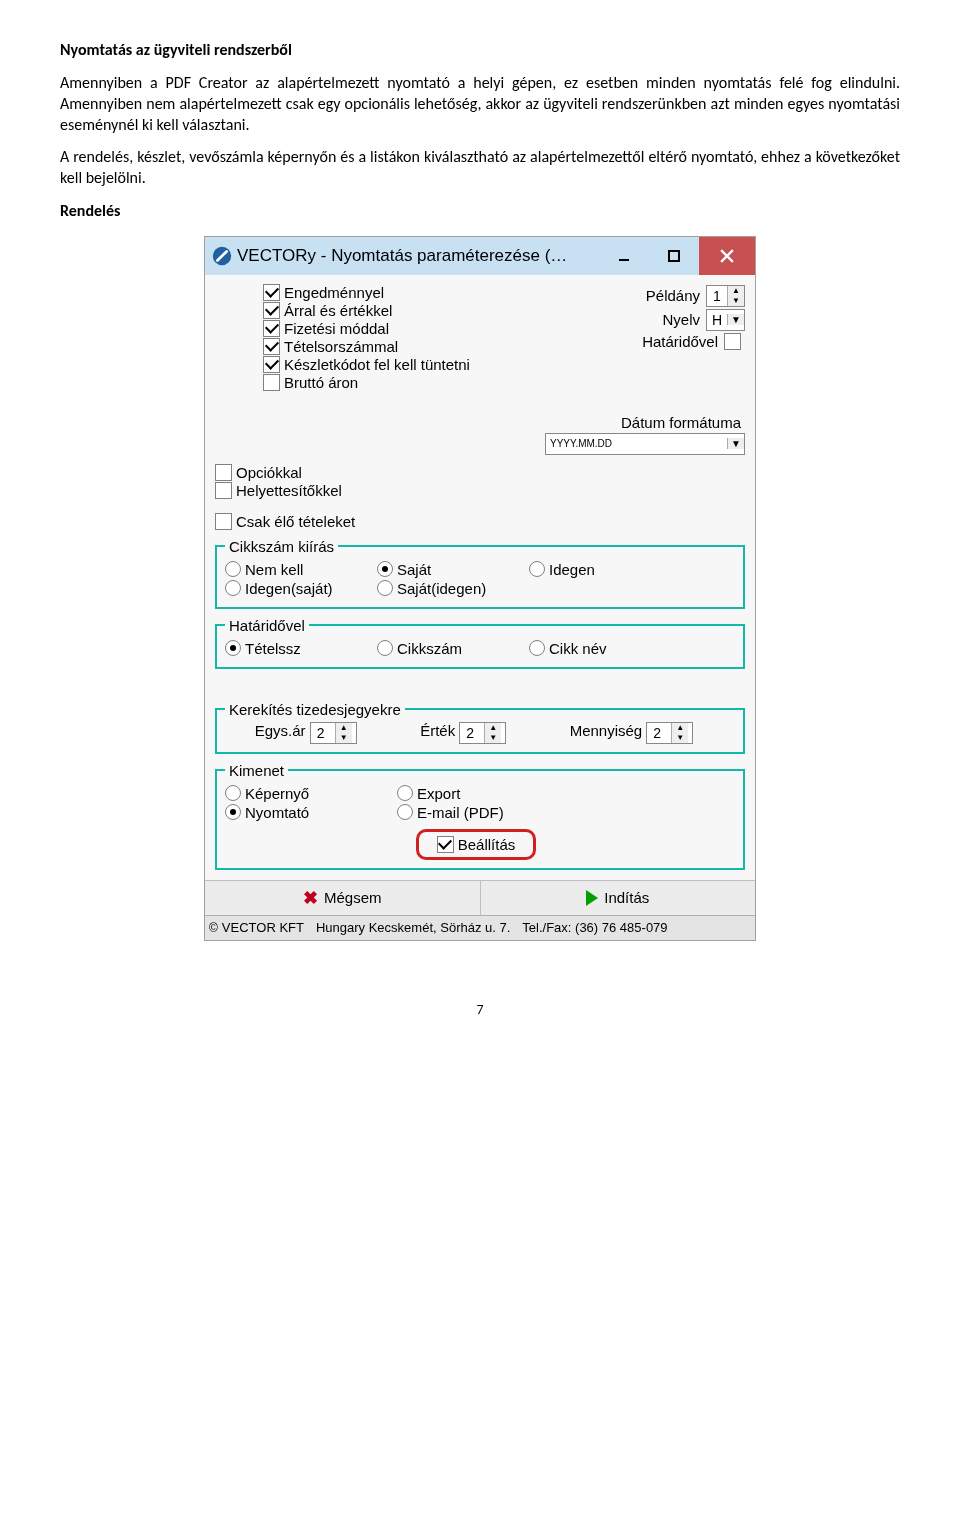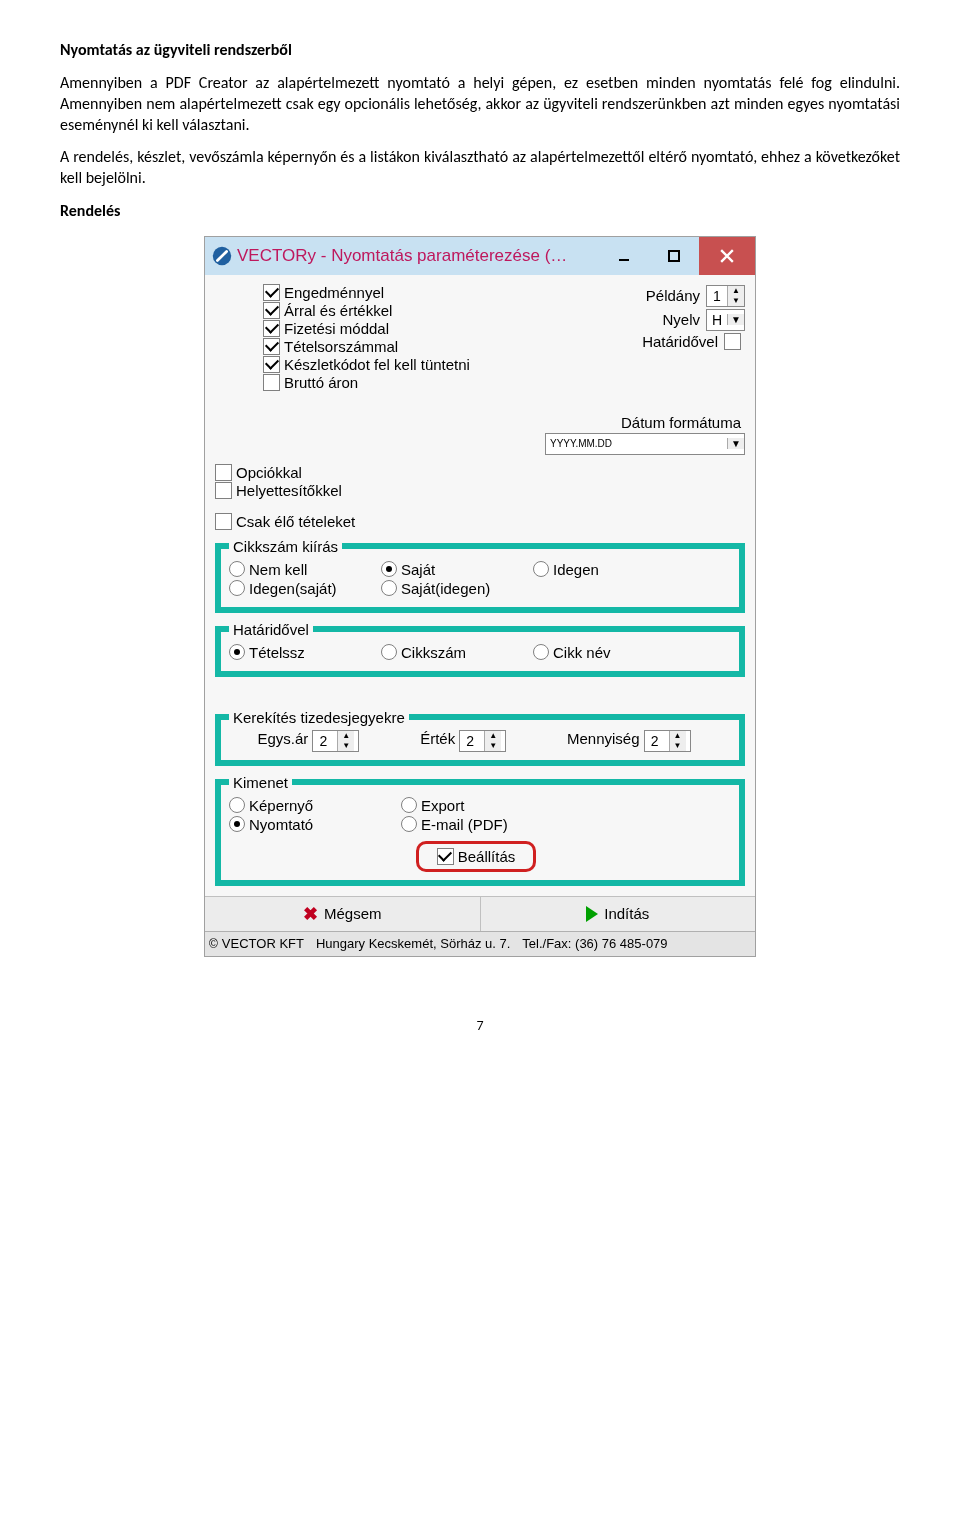--- a/index.html
+++ b/index.html
@@ -46,21 +46,21 @@
     height: 38px;
     padding: 0 0 0 6px;
   }
   .logo-icon {
     width: 22px; height: 22px;
     display: inline-block;
     margin-right: 4px;
   }
   .titlebar-text {
     flex: 1;
-    color: #be185d;
+    color: #000000;
     font-size: 17px;
     white-space: nowrap;
     overflow: hidden;
   }
   .titlebar-btns {
     display: flex;
     align-items: stretch;
     height: 100%;
   }
   .tbtn {
@@ -158,21 +158,21 @@
     height: 20px;
     align-items: center;
   }
   .select .sval { width: 20px; text-align: center; font-size: 14px;}
   .select .darrow {
     width: 16px; background:#eee; border-left:1px solid #aaa;
     display:flex;align-items:center;justify-content:center;
     font-size: 10px;
   }
   fieldset {
-    border: 6px solid #14b8a6;
+    border: 2px solid #14b8a6;
     margin: 8px 0 4px 0;
     padding: 4px 16px 8px 8px;
   }
   legend {
     padding: 0 4px;
     font-size: 15px;
   }
   .radio-row {
     display: flex;
     margin: 2px 0;

